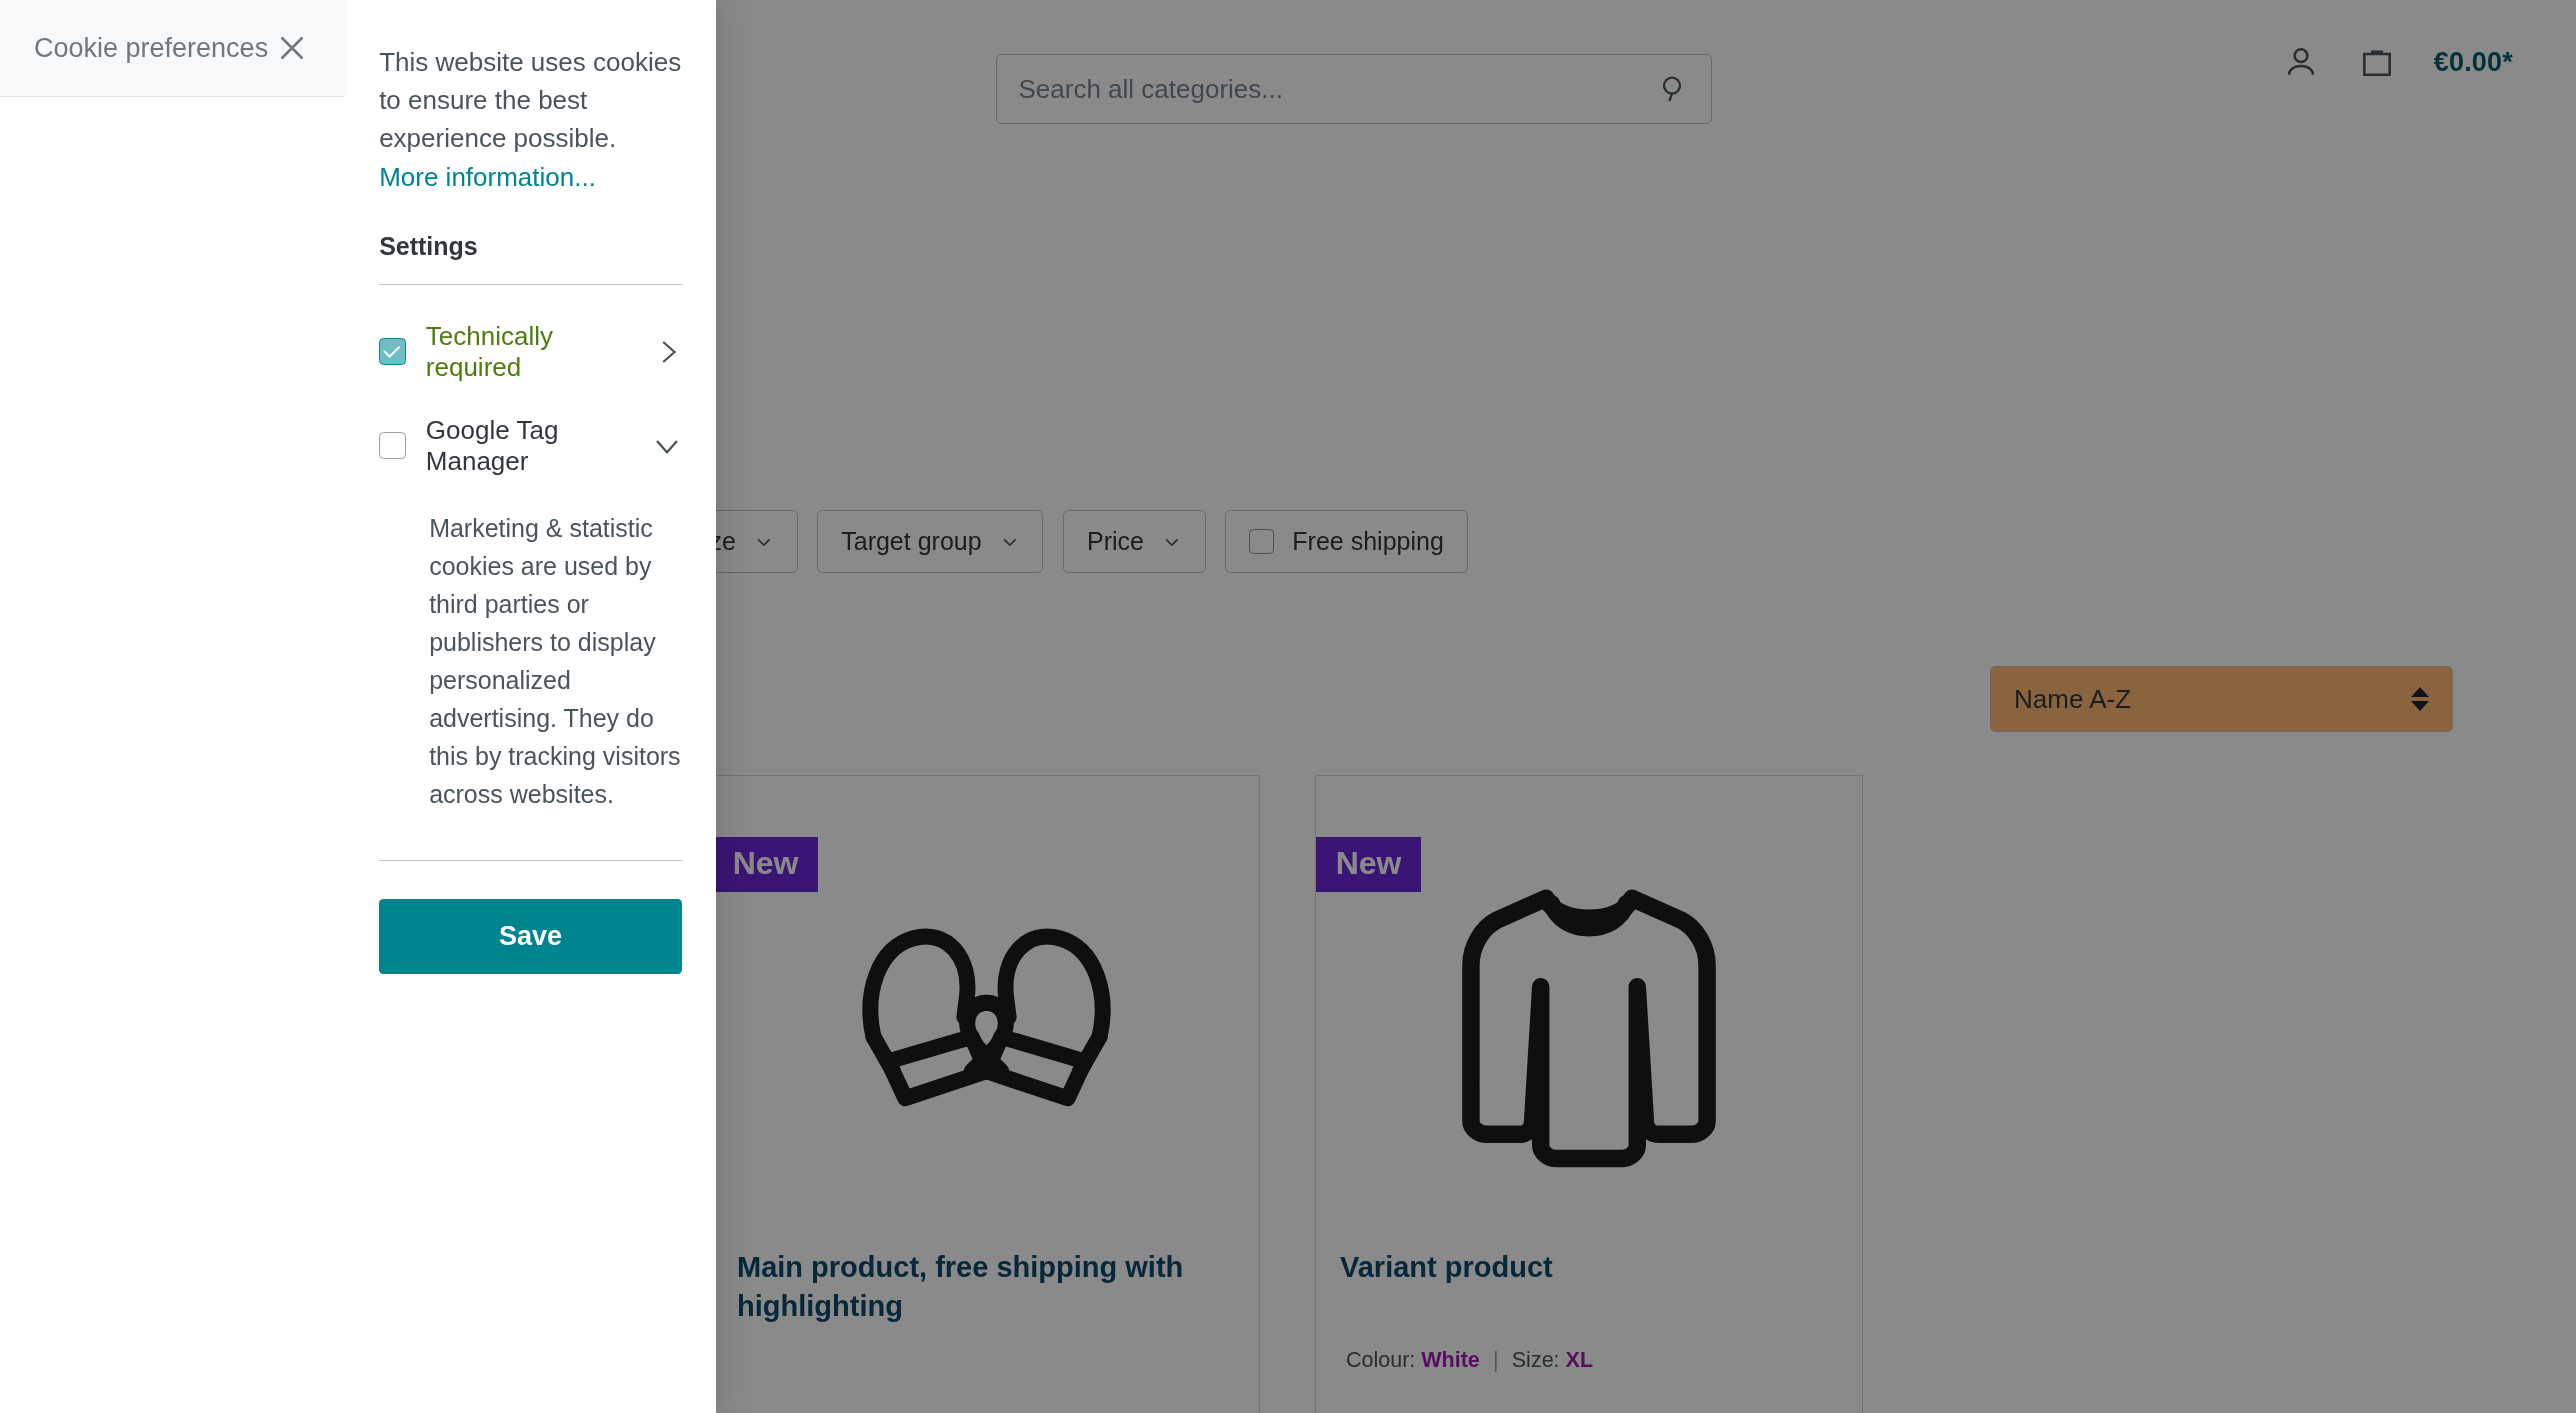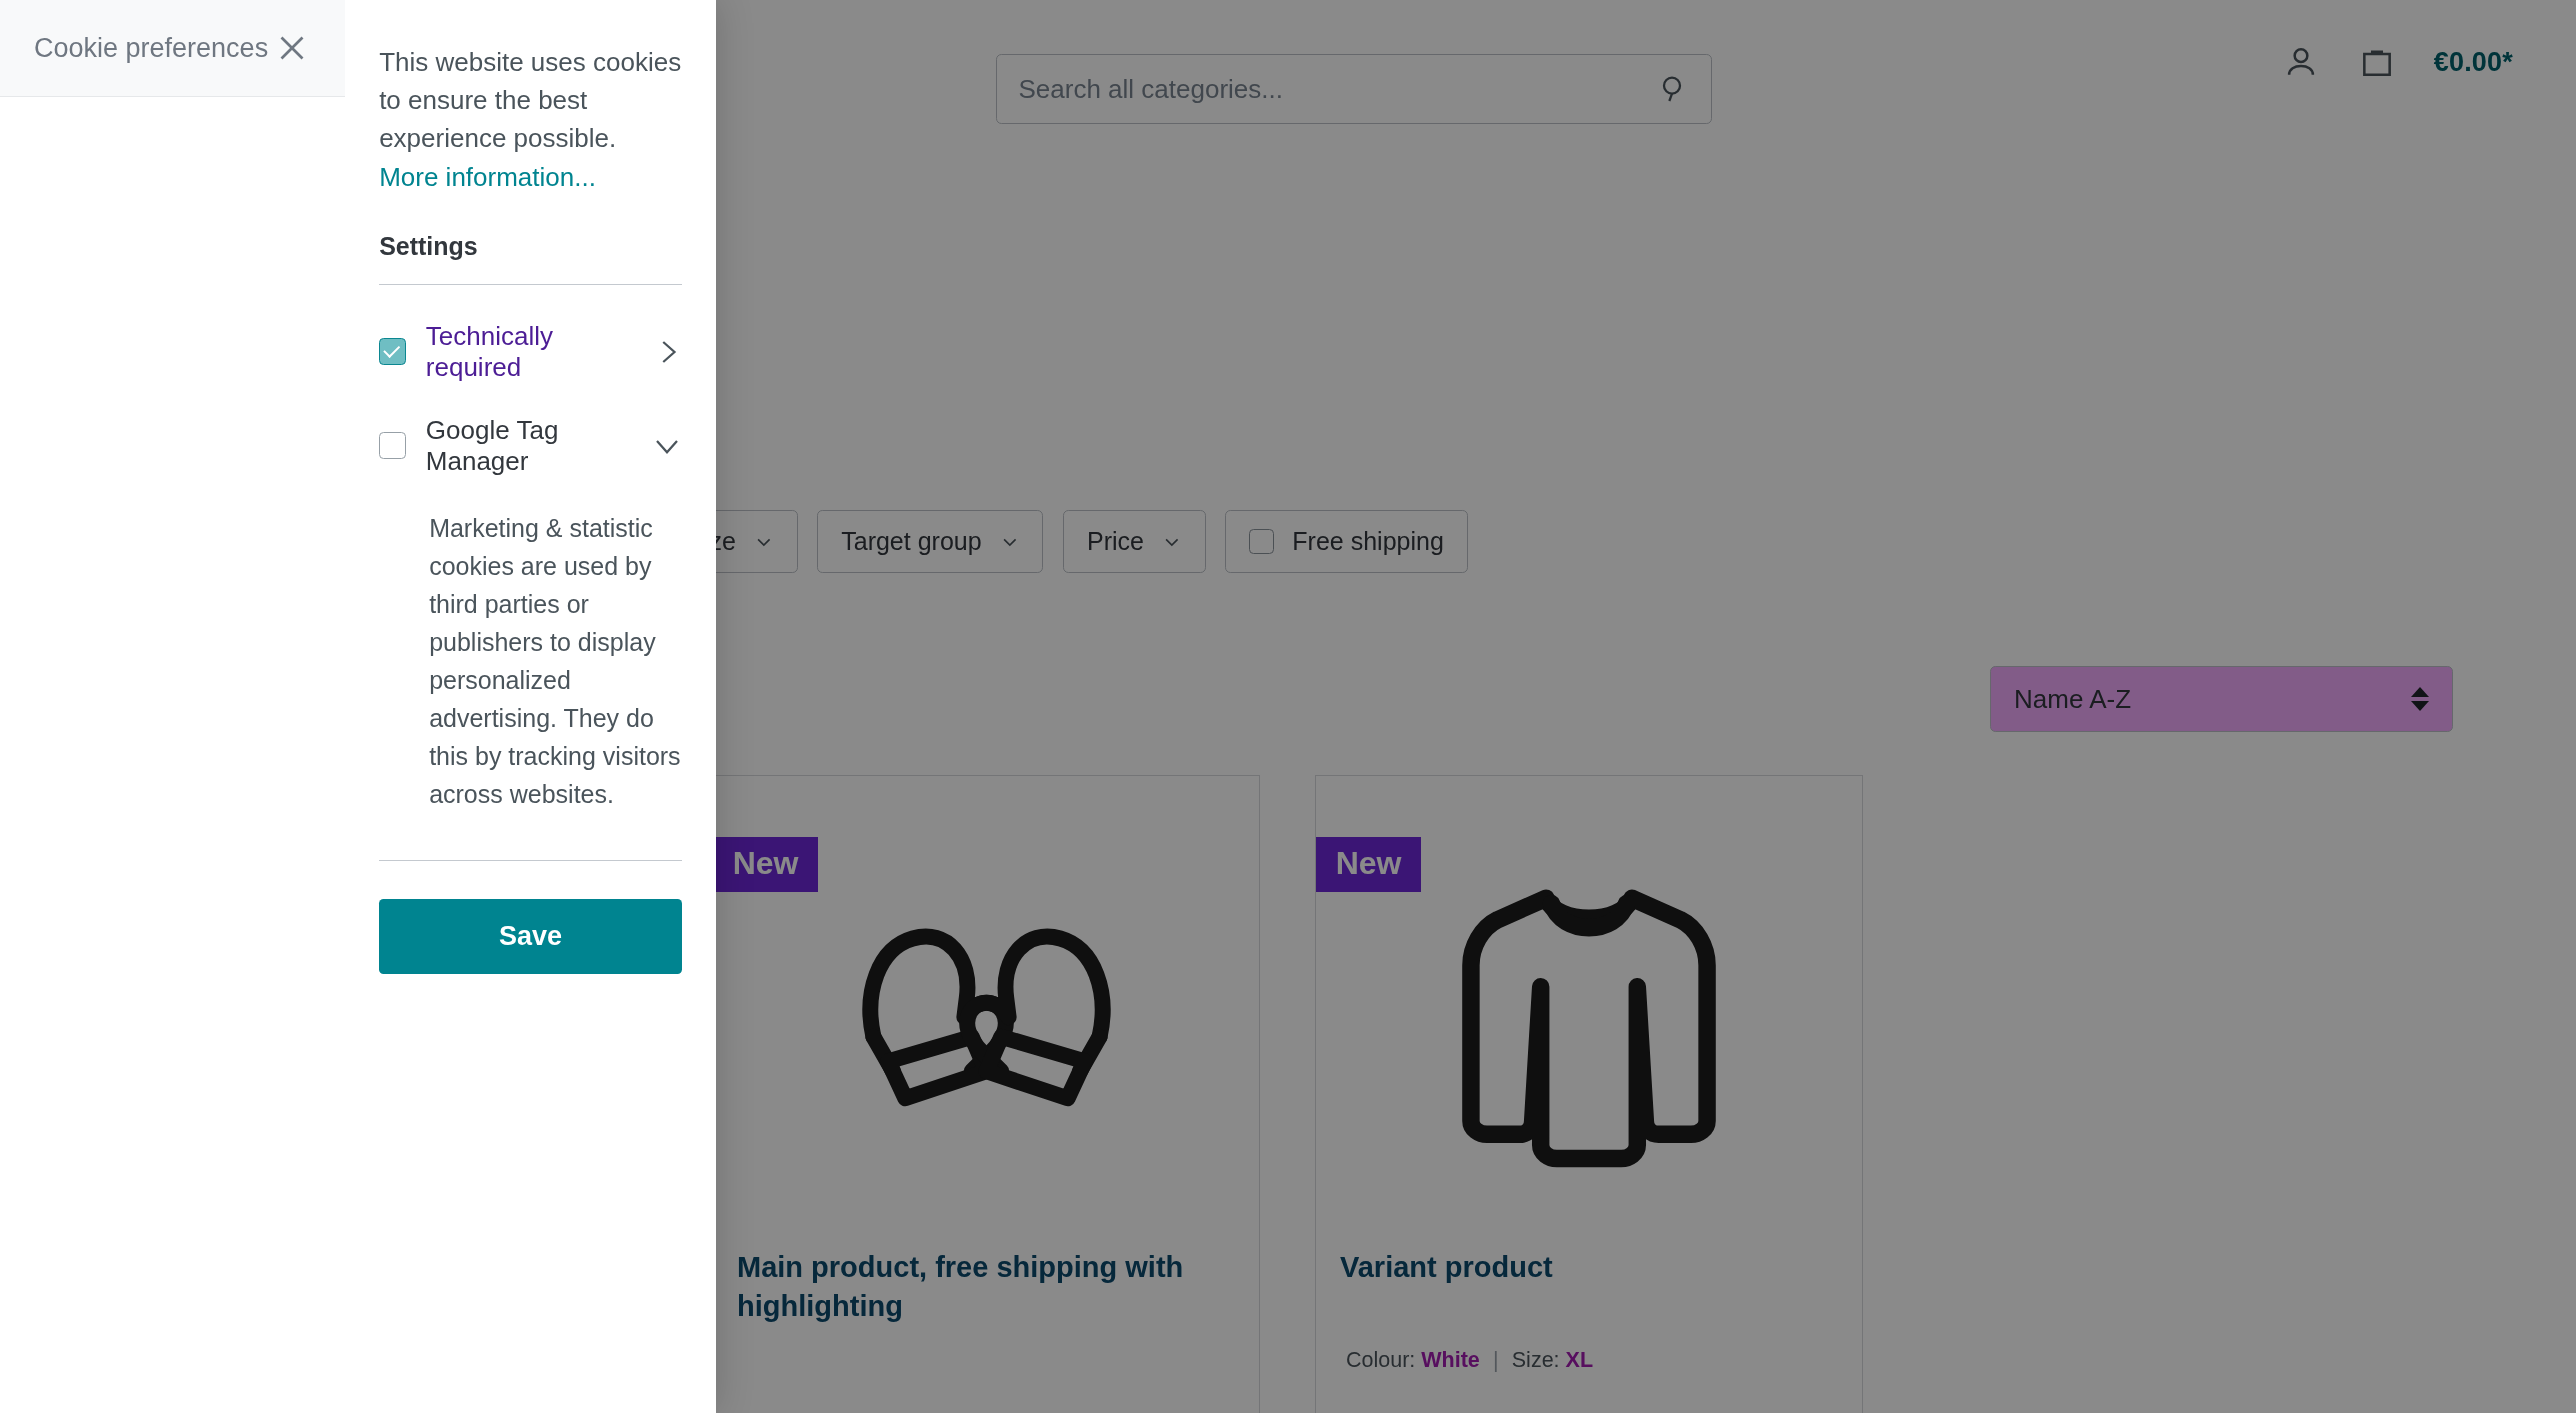--- a/index.html
+++ b/index.html
@@ -81,21 +81,21 @@
   }
 
   
   .sort-wrap {
     position: absolute; right: 123px; top: 666px;
     width: 463px; height: 66px;
   }
   .sort-select {
     width: 100%; height: 100%;
     border: 0.9px solid #bcc1c7; border-radius: 5.4px;
-    background: #f0abfc;
+    background: #fdba74;
     display: flex; align-items: center; justify-content: space-between;
     padding: 0 23px;
     font-size: 26px; color: #32373d;
     cursor: pointer;
   }
   .sort-arrows { display: flex; flex-direction: column; gap: 4.5px; color: #20262b; }
   .tri { width: 0; height: 0; border-left: 9px solid transparent; border-right: 9px solid transparent; }
   .tri-up { border-bottom: 10.7px solid #20262b; }
   .tri-dn { border-top: 10.7px solid #20262b; }
 
@@ -199,21 +199,21 @@
     border-color: #0b8791;
   }
   .cb.checked::after {
     content: "";
     width: 12.5px; height: 7.2px;
     border-left: 2.7px solid #ffffff;
     border-bottom: 2.7px solid #ffffff;
     transform: rotate(-45deg) translate(0.9px,-1.8px);
   }
   .cookie-label { flex: 1 1 auto; font-size: 26px; color: #4a545b; }
-  .cookie-label.muted { color: #4c1d95; }
+  .cookie-label.muted { color: #4d7c0f; }
   .cookie-label.dark { color: #32373d; }
   .chev { width: 30px; height: 30px; color: #4a545b; flex: 0 0 auto; }
 
   .cookie-desc {
     font-size: 25px; line-height: 1.52; color: #4a545b;
     margin: 0 0 47px 50px;
   }
 
   .divider { border-top: 0.9px solid #c4c9cf; margin: 0 0 38px 0; }
 

